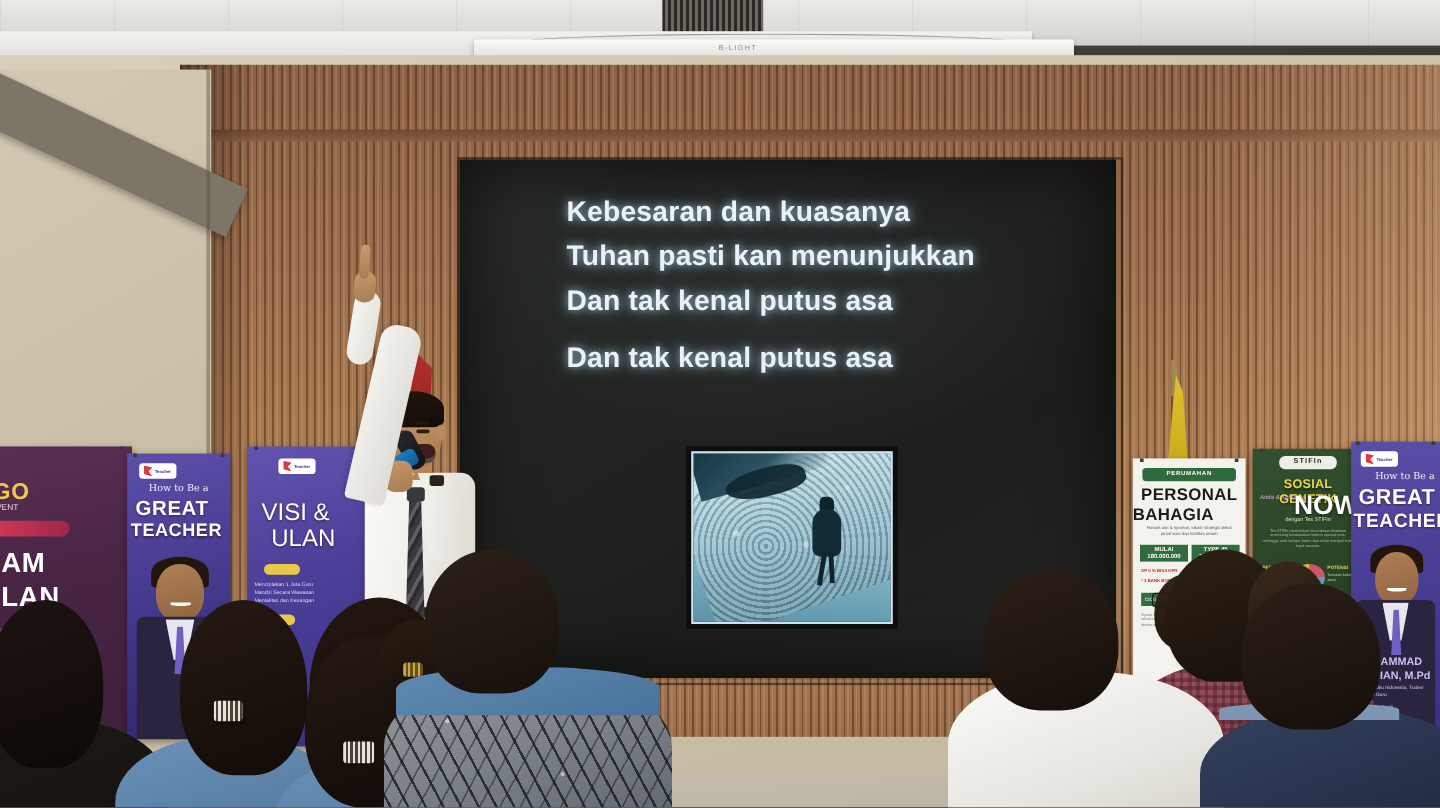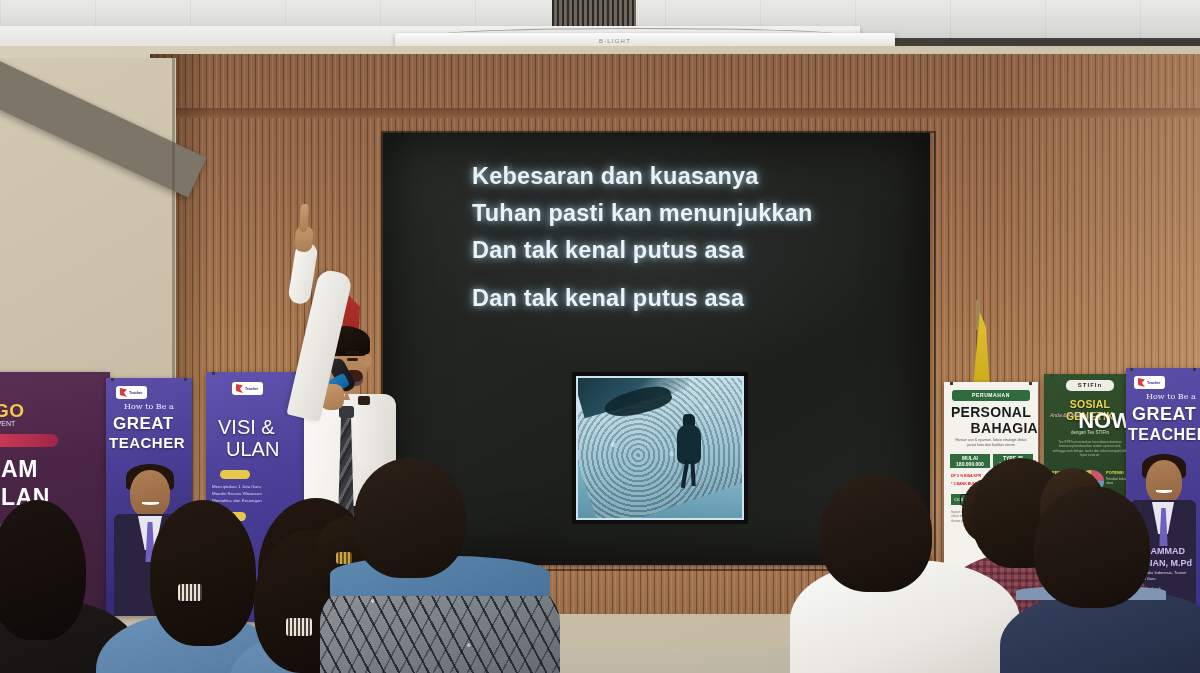--- a/index.html
+++ b/index.html
@@ -151,21 +151,21 @@
   .shirt{position:absolute;background:#e8e6ef;}
   .tie{position:absolute;background:#6e5fc0;clip-path:polygon(30% 0,70% 0,88% 100%,12% 100%);}
   .vm-t{position:absolute;color:#fff;font-weight:normal;text-shadow:0 1px 2px rgba(0,0,0,.5);}
   .vm-pill{position:absolute;height:9px;border-radius:5px;background:#e8c84a;}
 
   
   .ban4{left:944px;top:382px;width:94px;height:238px;background:#f4f2ec;}
   .b4-top{position:absolute;left:8px;top:8px;width:78px;height:11px;border-radius:3px;
     background:#2f6b3c;color:#fff;font-size:5px;text-align:center;line-height:11px;letter-spacing:.6px;font-weight:bold;}
   .b4-h1{position:absolute;left:0;top:22px;width:94px;text-align:center;color:#1b1b1b;font-weight:bold;font-size:14px;letter-spacing:.3px;}
-  .b4-h2{position:absolute;left:0;top:38px;width:94px;text-align:right;color:#1b1b1b;font-weight:bold;font-size:14px;letter-spacing:.3px;}
+  .b4-h2{position:absolute;left:0;top:38px;width:94px;text-align:left;color:#1b1b1b;font-weight:bold;font-size:14px;letter-spacing:.3px;}
   .b4-sub{position:absolute;left:8px;top:56px;width:78px;text-align:center;color:#5a5a5a;font-size:3.6px;line-height:5px;}
   .b4-price{position:absolute;top:72px;height:13px;background:#2f6b3c;color:#fff;
     font-size:5px;text-align:center;line-height:6px;padding-top:1px;font-weight:bold;}
   .b4-gratis{position:absolute;right:4px;top:94px;color:#d8232a;font-weight:bold;font-size:13px;letter-spacing:.3px;}
   .b4-redtxt{position:absolute;left:7px;top:92px;width:46px;color:#d8232a;font-size:3.6px;line-height:4.5px;font-weight:bold;}
   .b4-grn{position:absolute;left:7px;top:112px;width:34px;height:11px;background:#2f6b3c;color:#fff;font-size:4px;text-align:center;line-height:11px;}
   .b4-body{position:absolute;left:7px;top:128px;width:80px;color:#777;font-size:3.2px;line-height:4.4px;}
 
   .ban5{left:1044px;top:374px;width:92px;height:226px;
     background:linear-gradient(170deg,#33512e 0%,#2a4427 45%,#22381f 100%);}

